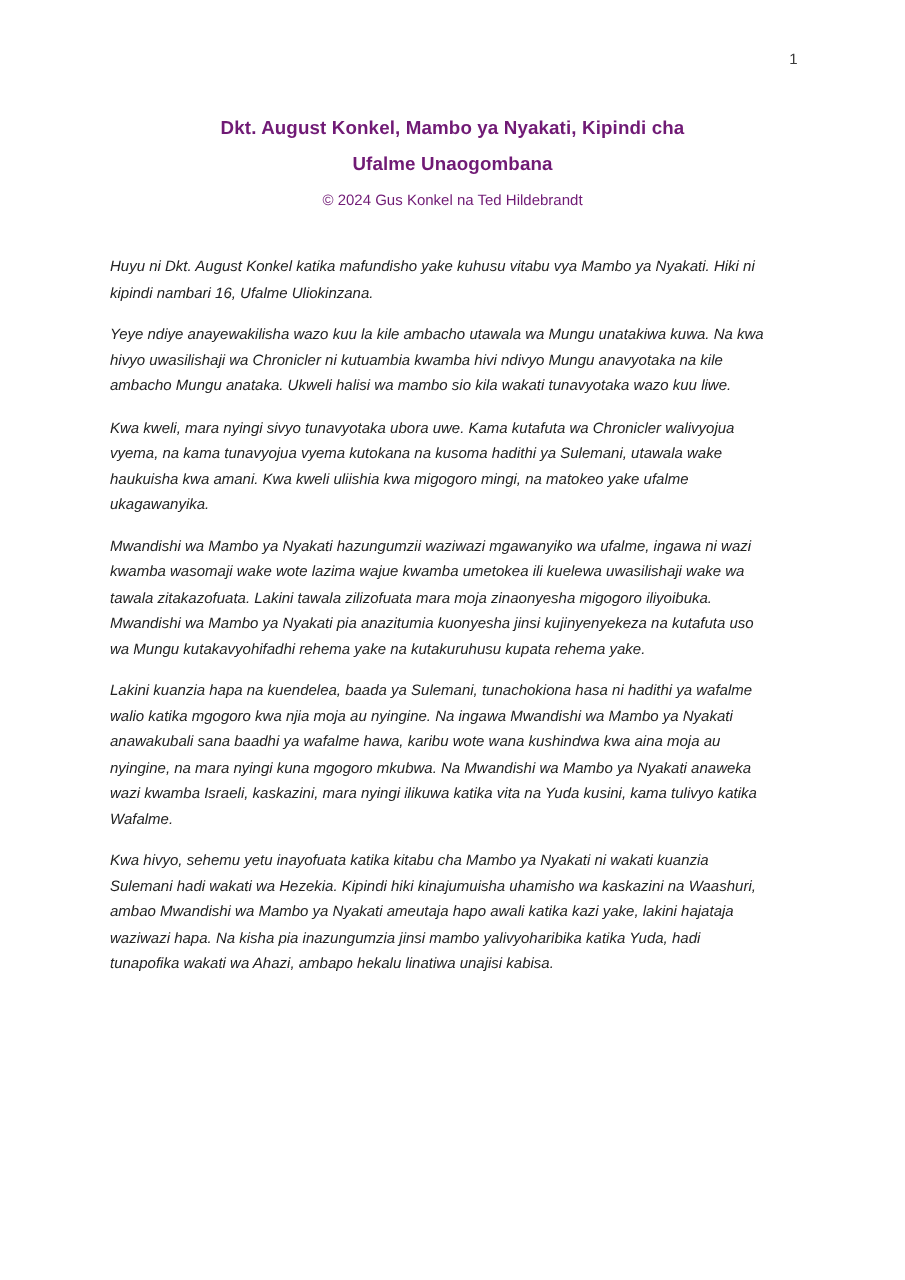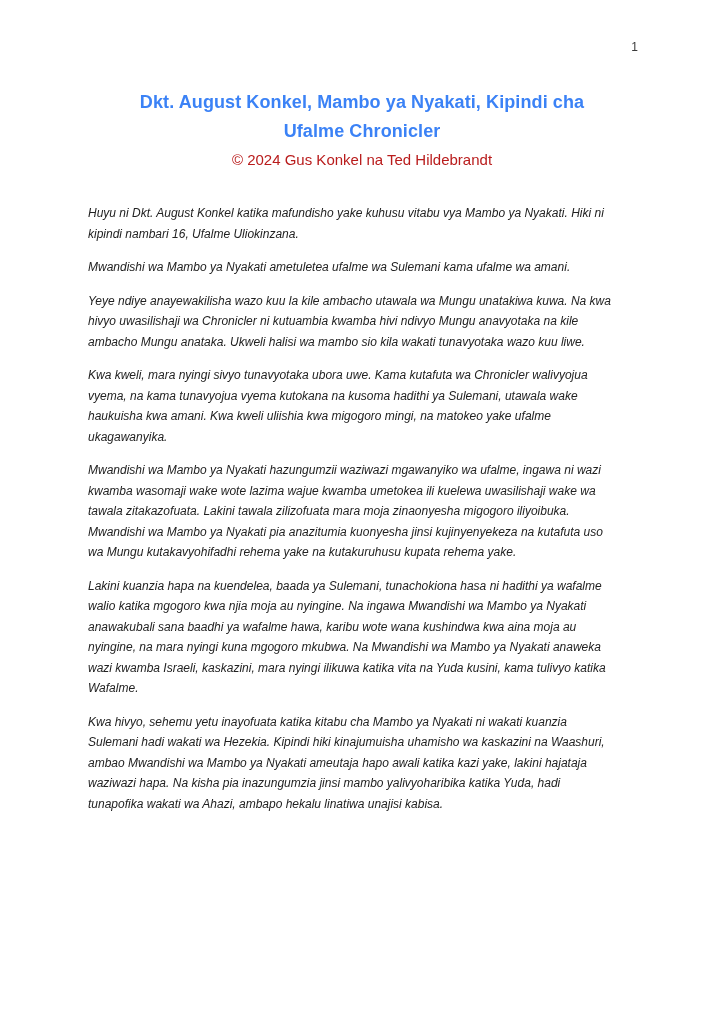--- a/index.html
+++ b/index.html
@@ -23,31 +23,31 @@
     right: 86px;
     font-size: 12px;
     line-height: 14px;
     color: #3a3a3a;
   }
   .header {
     padding-top: 88px;
     text-align: center;
   }
   .title-line {
-    font-size: 18px;
+    font-size: 15px;
     font-weight: bold;
     line-height: 29px;
-    color: #3b82f6;
+    color: #701a75;
     letter-spacing: 0.1px;
   }
   .copyright {
-    font-size: 15px;
+    font-size: 12px;
     line-height: 24px;
     margin-top: 2px;
-    color: #b91c1c;
+    color: #701a75;
   }
   .body-text {
     margin: 31px 110px 0 88px;
     font-size: 12px;
     line-height: 20.5px;
     text-align: left;
     color: #222222;
     font-style: italic;
   }
   .body-text p {
@@ -57,27 +57,26 @@
 </style>
 </head>
 <body>
 
 <div class="page">
 
   <div class="page-number">1</div>
 
   <div class="header">
     <div class="title-line">Dkt. August Konkel, Mambo ya Nyakati, Kipindi cha</div>
-    <div class="title-line">Ufalme Chronicler</div>
+    <div class="title-line">Ufalme Unaogombana</div>
     <div class="copyright">© 2024 Gus Konkel na Ted Hildebrandt</div>
   </div>
 
   <div class="body-text">
     <p>Huyu ni Dkt. August Konkel katika mafundisho yake kuhusu vitabu vya Mambo ya Nyakati. Hiki ni kipindi nambari 16, Ufalme Uliokinzana.</p>
-    <p>Mwandishi wa Mambo ya Nyakati ametuletea ufalme wa Sulemani kama ufalme wa amani.</p>
     <p>Yeye ndiye anayewakilisha wazo kuu la kile ambacho utawala wa Mungu unatakiwa kuwa. Na kwa hivyo uwasilishaji wa Chronicler ni kutuambia kwamba hivi ndivyo Mungu anavyotaka na kile ambacho Mungu anataka. Ukweli halisi wa mambo sio kila wakati tunavyotaka wazo kuu liwe.</p>
     <p>Kwa kweli, mara nyingi sivyo tunavyotaka ubora uwe. Kama kutafuta wa Chronicler walivyojua vyema, na kama tunavyojua vyema kutokana na kusoma hadithi ya Sulemani, utawala wake haukuisha kwa amani. Kwa kweli uliishia kwa migogoro mingi, na matokeo yake ufalme ukagawanyika.</p>
     <p>Mwandishi wa Mambo ya Nyakati hazungumzii waziwazi mgawanyiko wa ufalme, ingawa ni wazi kwamba wasomaji wake wote lazima wajue kwamba umetokea ili kuelewa uwasilishaji wake wa tawala zitakazofuata. Lakini tawala zilizofuata mara moja zinaonyesha migogoro iliyoibuka. Mwandishi wa Mambo ya Nyakati pia anazitumia kuonyesha jinsi kujinyenyekeza na kutafuta uso wa Mungu kutakavyohifadhi rehema yake na kutakuruhusu kupata rehema yake.</p>
     <p>Lakini kuanzia hapa na kuendelea, baada ya Sulemani, tunachokiona hasa ni hadithi ya wafalme walio katika mgogoro kwa njia moja au nyingine. Na ingawa Mwandishi wa Mambo ya Nyakati anawakubali sana baadhi ya wafalme hawa, karibu wote wana kushindwa kwa aina moja au nyingine, na mara nyingi kuna mgogoro mkubwa. Na Mwandishi wa Mambo ya Nyakati anaweka wazi kwamba Israeli, kaskazini, mara nyingi ilikuwa katika vita na Yuda kusini, kama tulivyo katika Wafalme.</p>
     <p>Kwa hivyo, sehemu yetu inayofuata katika kitabu cha Mambo ya Nyakati ni wakati kuanzia Sulemani hadi wakati wa Hezekia. Kipindi hiki kinajumuisha uhamisho wa kaskazini na Waashuri, ambao Mwandishi wa Mambo ya Nyakati ameutaja hapo awali katika kazi yake, lakini hajataja waziwazi hapa. Na kisha pia inazungumzia jinsi mambo yalivyoharibika katika Yuda, hadi tunapofika wakati wa Ahazi, ambapo hekalu linatiwa unajisi kabisa.</p>
   </div>
 
 </div>
 
 </body></html>

